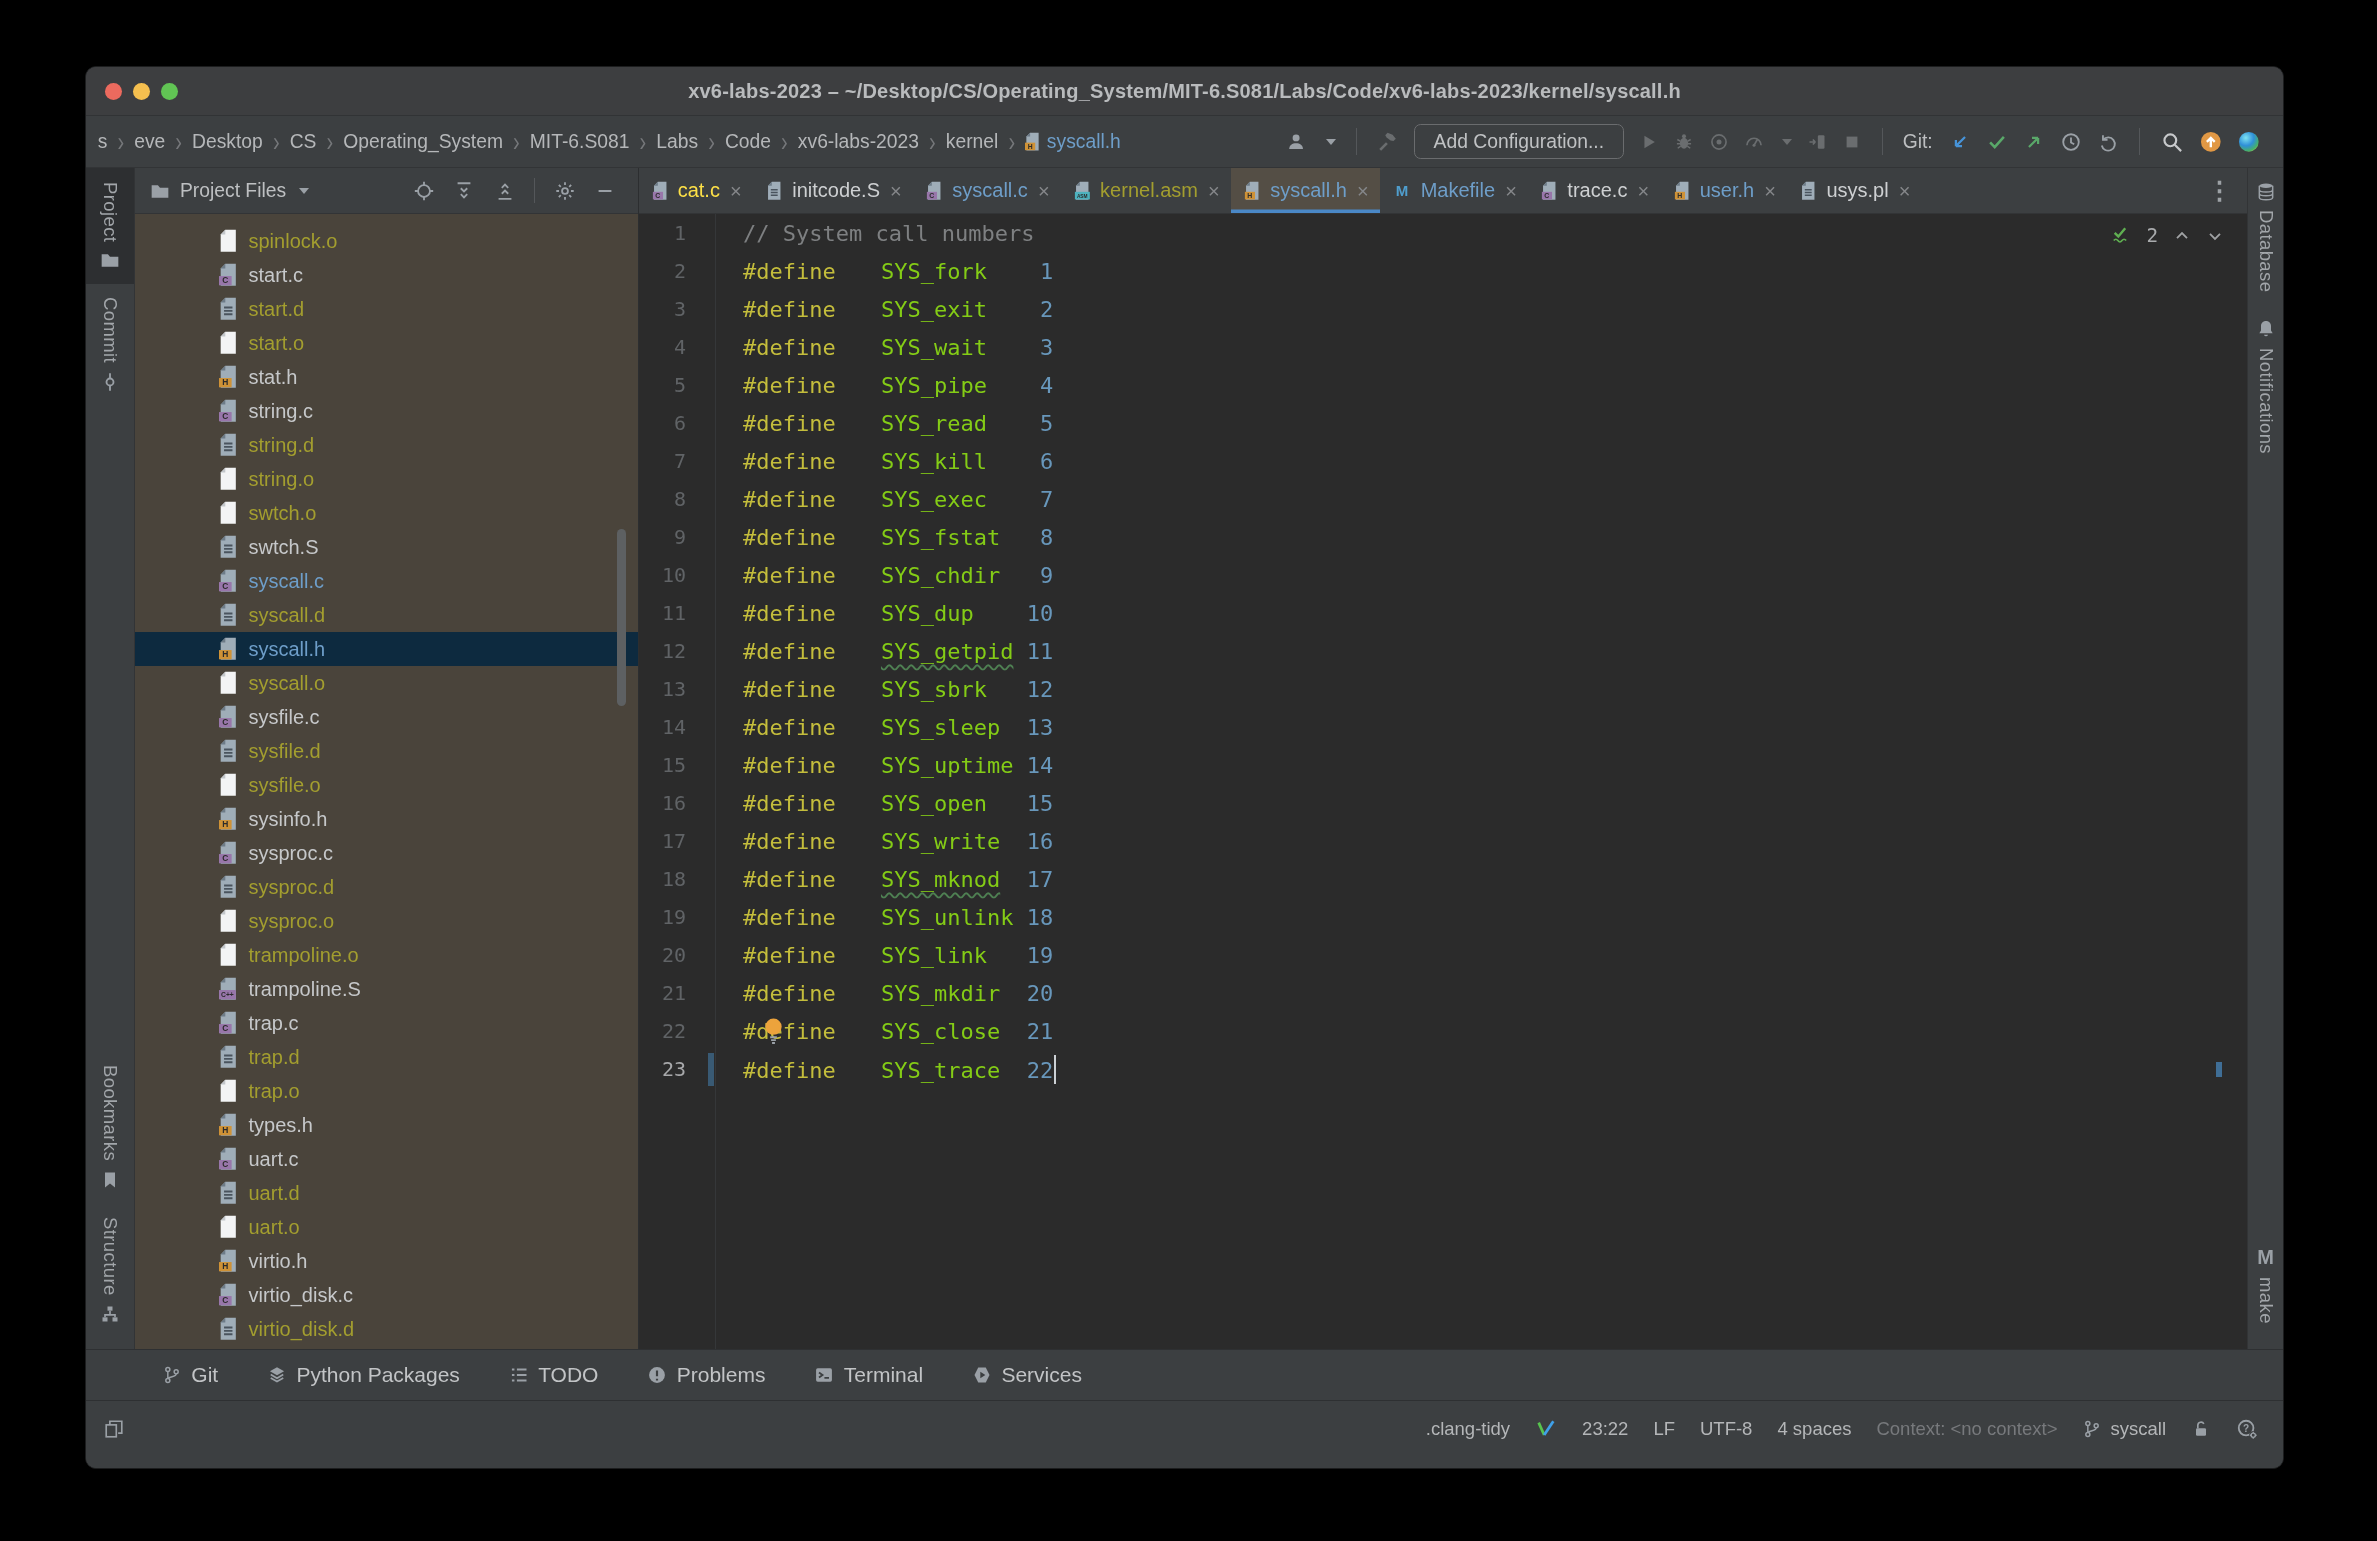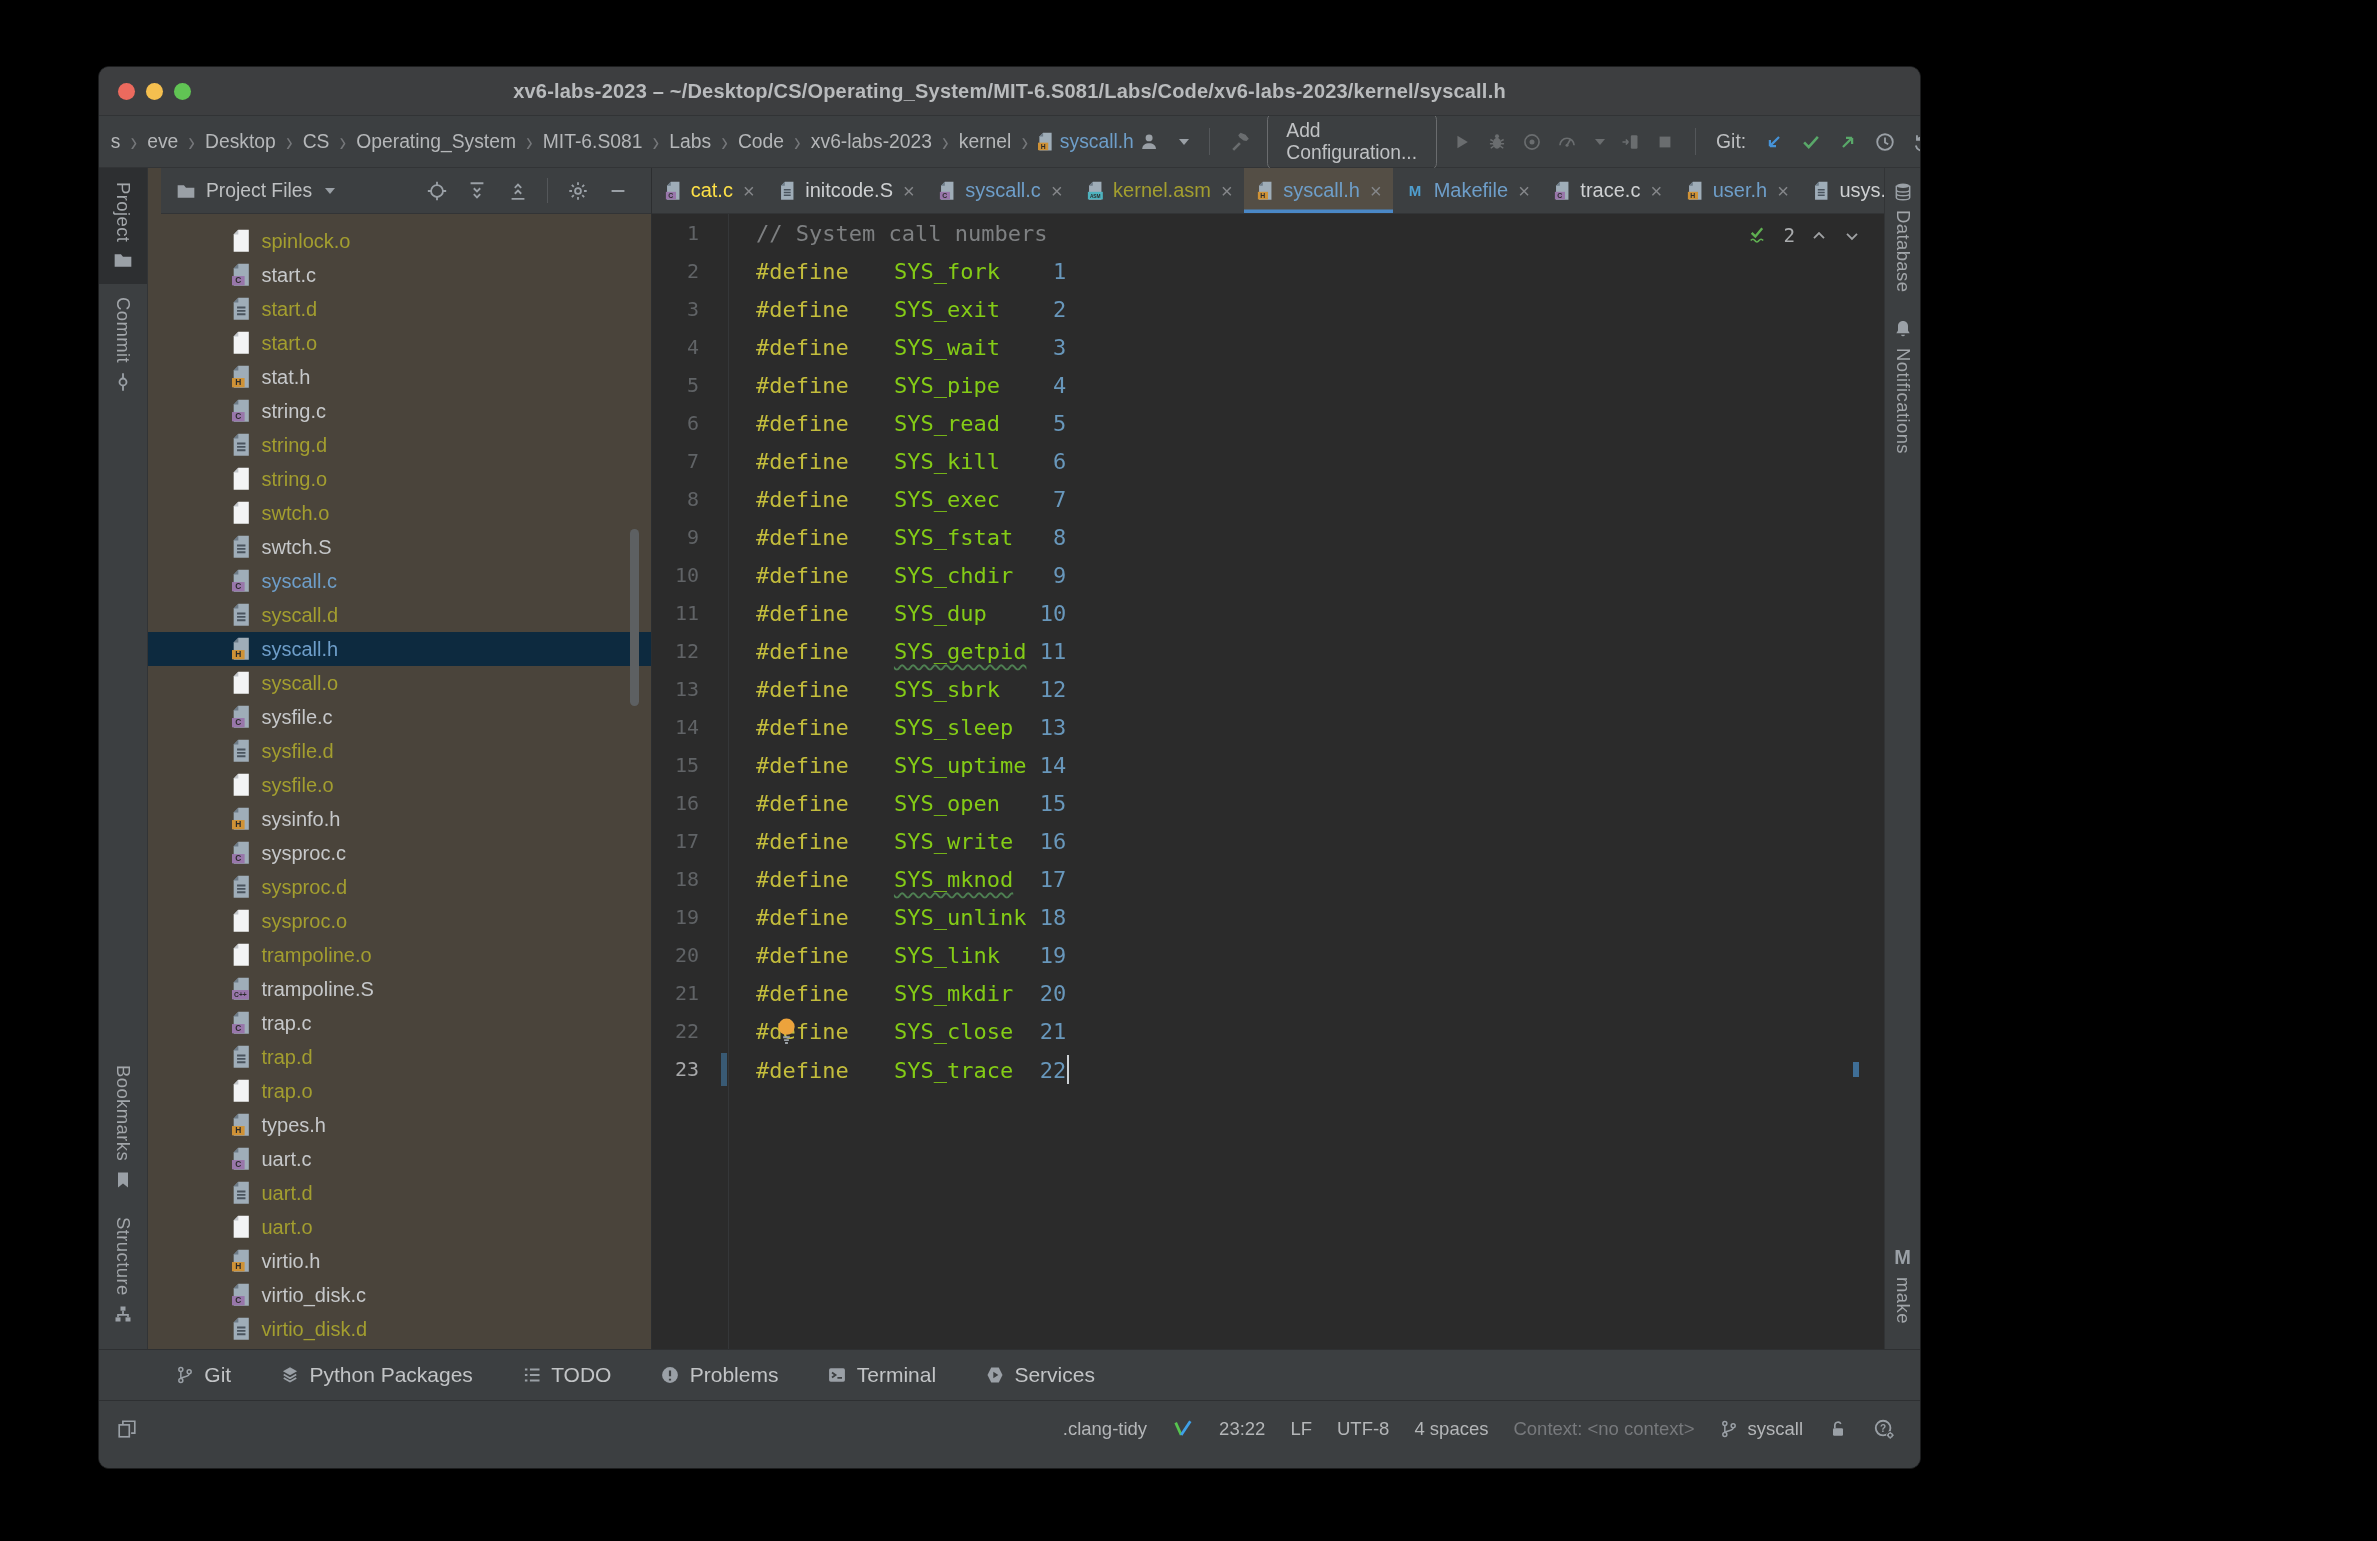--- a/index.html
+++ b/index.html
@@ -1,18 +1,18 @@
 <!DOCTYPE html>
 <html style="font-size:13.5px"><head>
 <meta charset="utf-8">
 <style>
   html,body{margin:0;padding:0;background:#000;width:2377px;height:1541px;overflow:hidden;
     font-family:"Liberation Sans",sans-serif;-webkit-font-smoothing:antialiased;}
   .desktop{position:relative;width:2377px;height:1541px;background:#000;}
-  .window{position:absolute;left:98px;top:66px;width:1823px;height:1403px;background:#3c3f41;
+  .window{position:absolute;left:85px;top:66px;width:2199px;height:1403px;background:#3c3f41;
     border-radius:11px;overflow:hidden;display:flex;flex-direction:column;border:0.8px solid #1c1d1e;box-sizing:border-box;}
   
   .titlebar{height:48px;flex:0 0 48px;background:#3d3e40;border-bottom:0.8px solid #313335;position:relative;
     display:flex;align-items:center;justify-content:center;}
   .lights{position:absolute;left:18.5px;top:0;height:100%;display:flex;align-items:center;gap:11px;}
   .light{width:17px;height:17px;border-radius:50%;}
   .title{font-size:20px;font-weight:700;color:#b9bbbd;letter-spacing:0.2px;}
   
   .toolbar{height:51px;flex:0 0 51px;background:#3c3f41;border-bottom:0.8px solid #323436;
     display:flex;align-items:center;padding:0 22px 0 6.7px;}
@@ -33,21 +33,21 @@
   .stripe{background:#3c3f41;display:flex;flex-direction:column;align-items:center;}
   .stripe-l{width:48px;border-right:0.8px solid #323436;}
   .stripe-r{width:35px;border-left:0.8px solid #323436;}
   .sbtn{display:flex;flex-direction:column;align-items:center;gap:8.4px;padding:13.5px 0;width:100%;}
   .sbtn.active{background:rgba(0,0,0,.24);}
   .slabel{writing-mode:vertical-rl;font-size:18.5px;color:#a2a6aa;letter-spacing:0.4px;}
   .sgroup-bottom{margin-top:auto;padding-bottom:11.8px;display:flex;flex-direction:column;align-items:center;width:100%;}
   
   .panel{width:503px;flex:0 0 503px;display:flex;flex-direction:column;background:#4a443b;border-right:0.8px solid #2c2e30;min-height:0;}
   .panel-head{height:45px;flex:0 0 45px;background:#3c3f41;border-bottom:0.8px solid #323436;
-    display:flex;align-items:center;padding:0 22px 0 15px;gap:10px;margin-left:13px;}
+    display:flex;align-items:center;padding:0 22px 0 15px;gap:10px;}
   .panel-title{font-size:19.3px;color:#bec0c2;}
   .ph-icons{margin-left:auto;display:flex;align-items:center;gap:18.5px;}
   .ph-sep{width:0.8px;height:25px;background:#54575a;}
   .tree{position:relative;flex:1;overflow:hidden;padding-top:10px;}
   .trow{height:34px;display:flex;align-items:center;padding-left:84px;gap:11px;font-size:20px;color:#c6c8ca;}
   .trow.sel{background:#0d2a3f;}
   .t-mod{color:#6e9ec9;}
   .t-ign{color:#a39e2f;}
   .tree-scroll{position:absolute;right:11.8px;top:315px;width:9.3px;height:177px;border-radius:5px;background:#5d6062;}
   .fic{flex:0 0 auto;}

